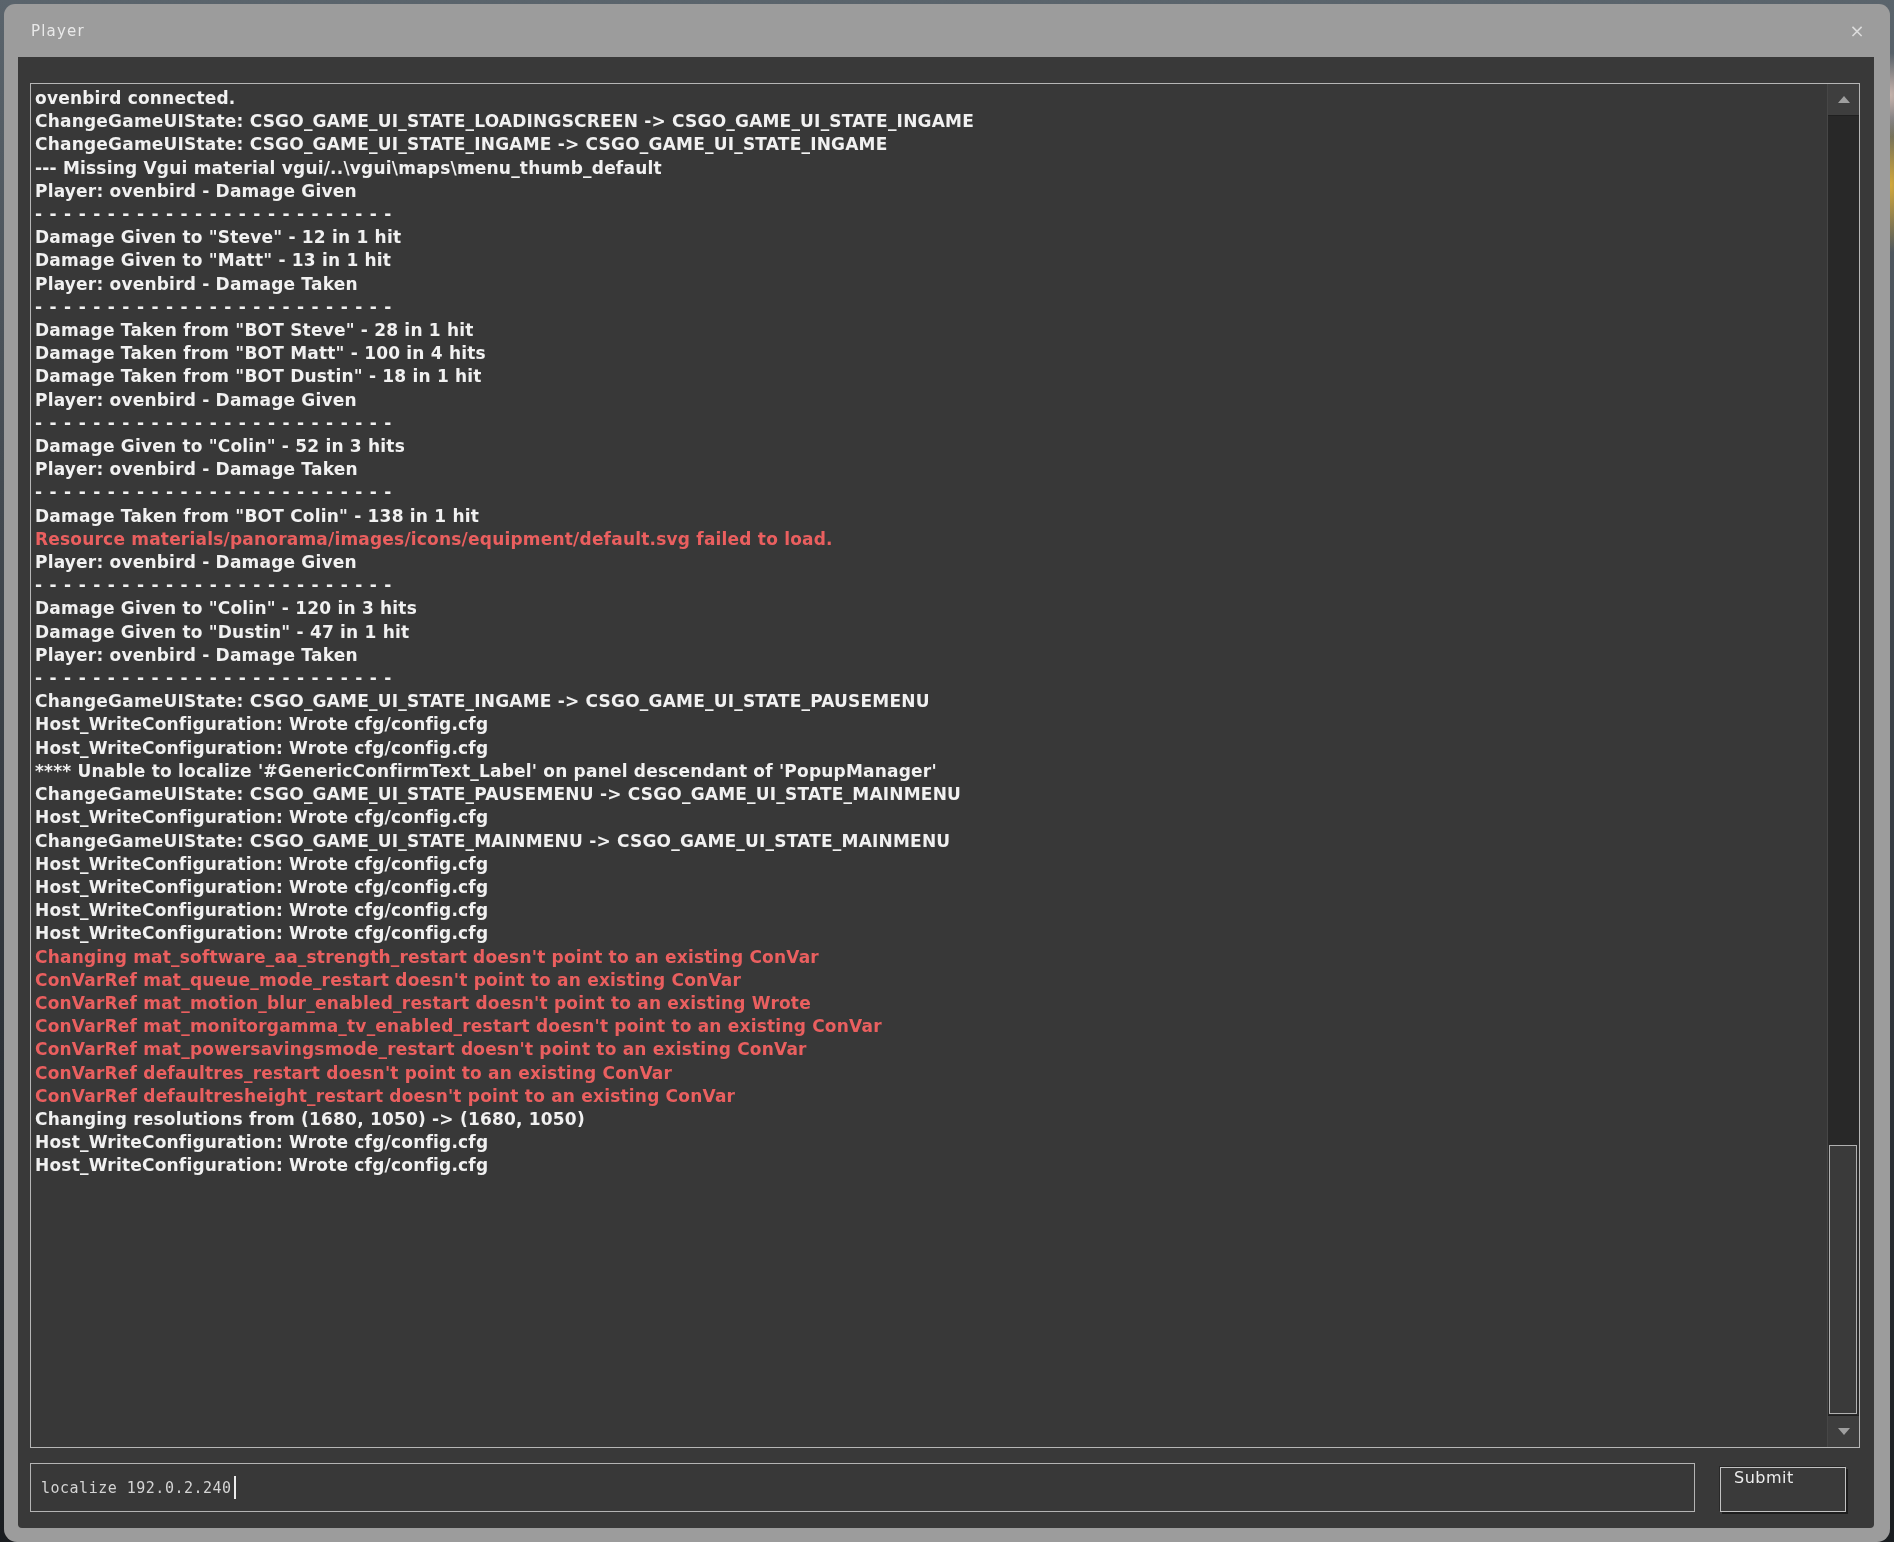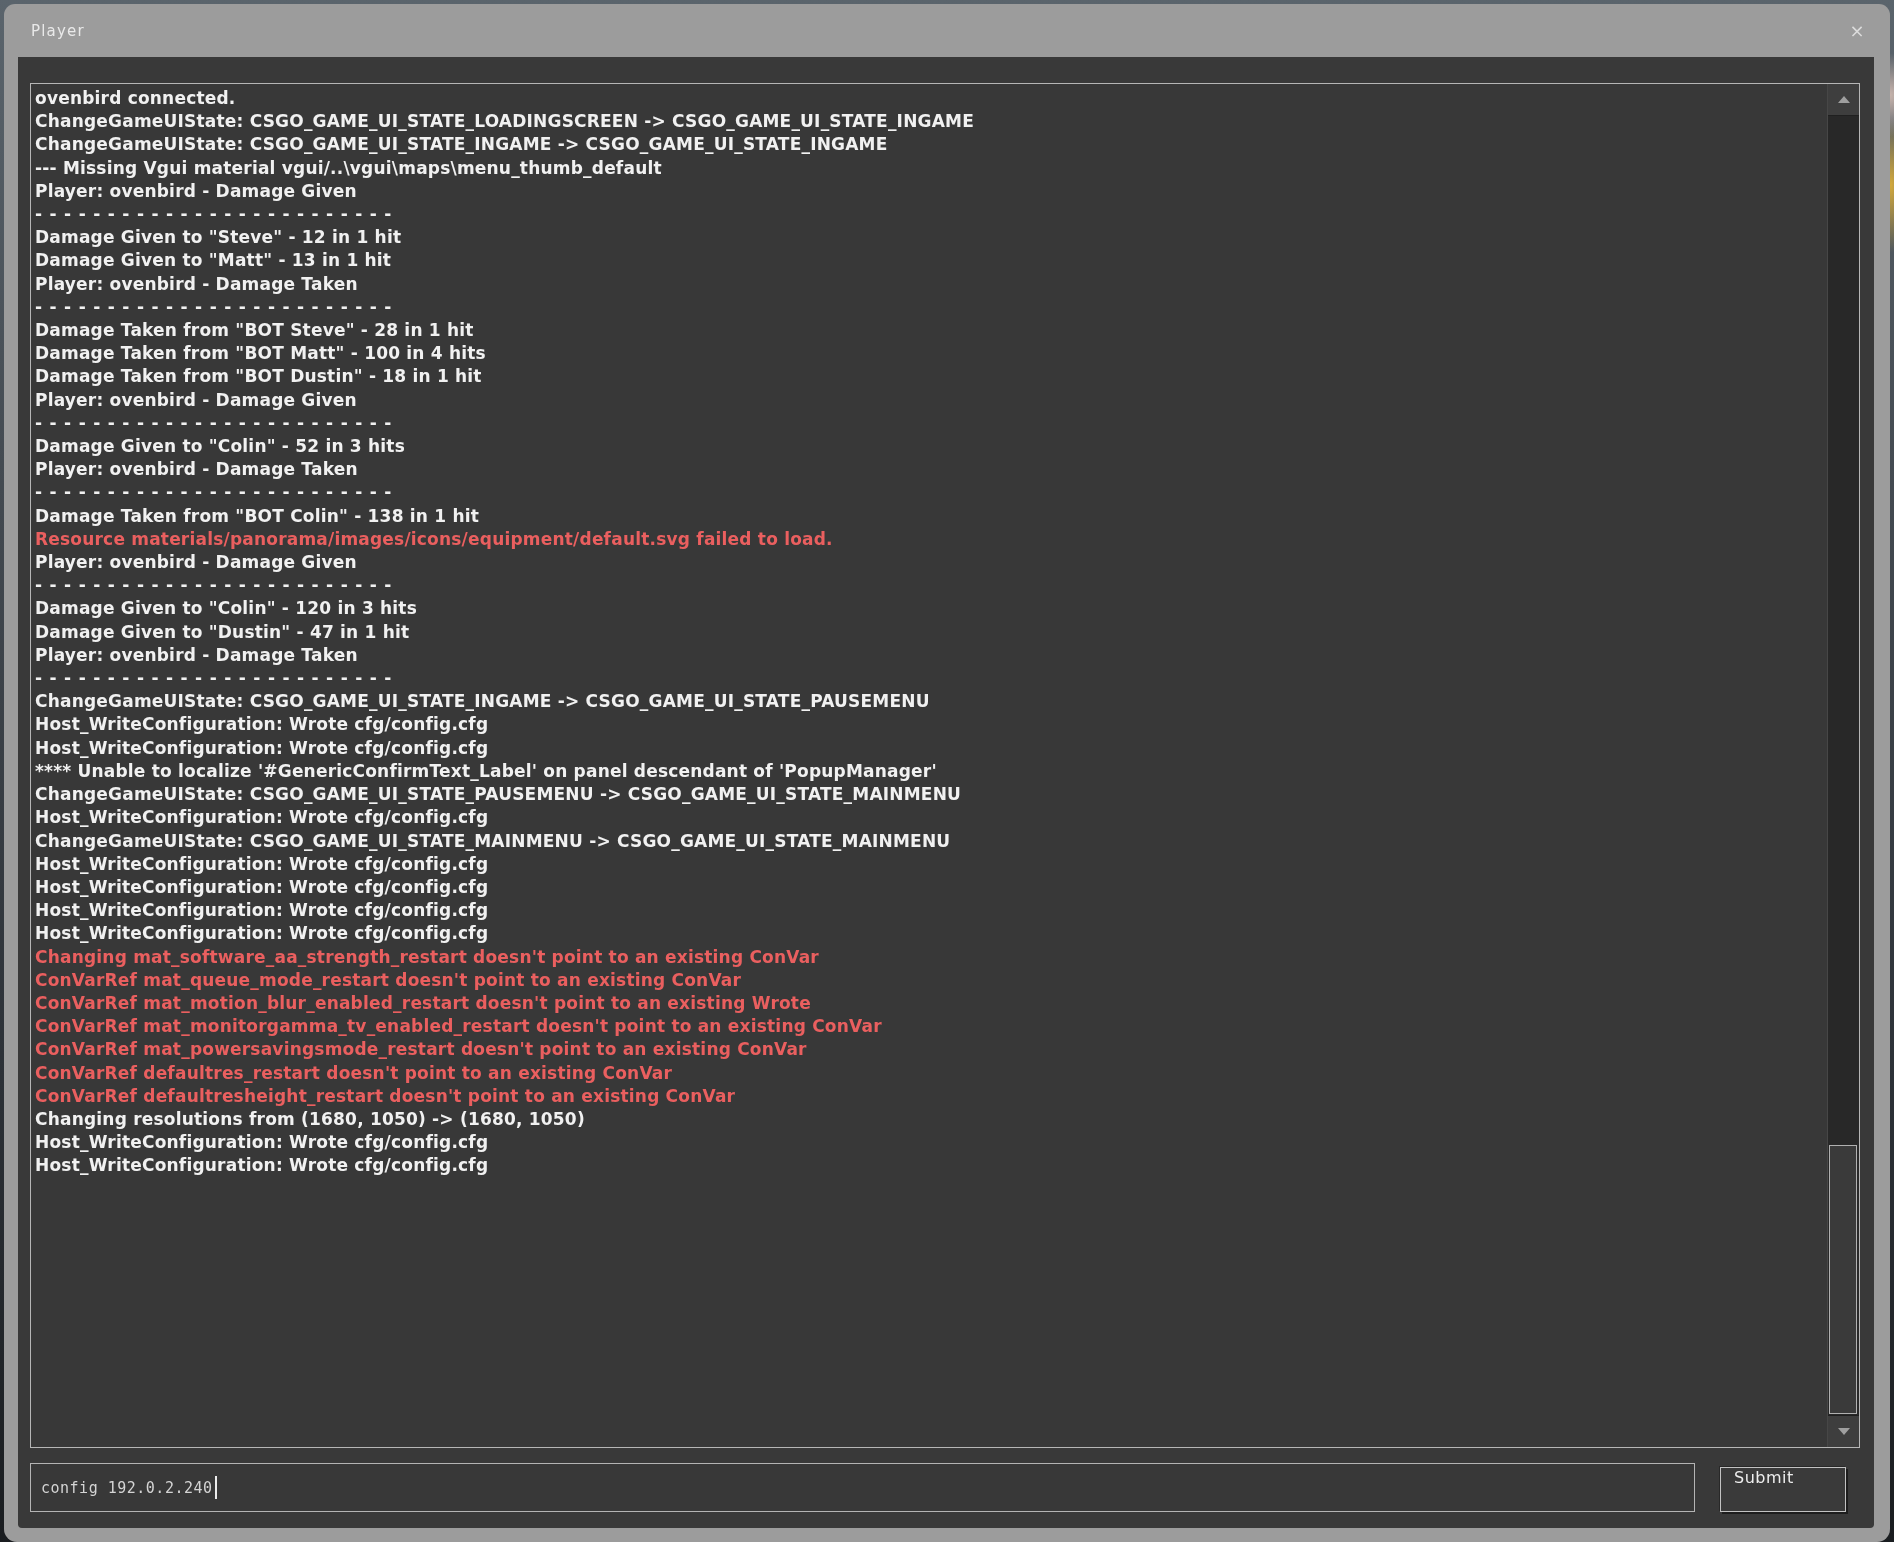--- a/index.html
+++ b/index.html
@@ -176,21 +176,21 @@
           <span class="tri-up"></span>
         </div>
         <div class="sb-thumb"></div>
         <div class="sb-btn sb-down">
           <span class="tri-down"></span>
         </div>
       </div>
     </div>
 
     <div class="cmd-input">
-      <span>config 192.0.2.240</span>
+      <span>localize 192.0.2.240</span>
       <span class="caret"></span>
     </div>
 
     <div class="submit-btn">
       <span>Submit</span>
     </div>
 
   </div>
 </div>
 

